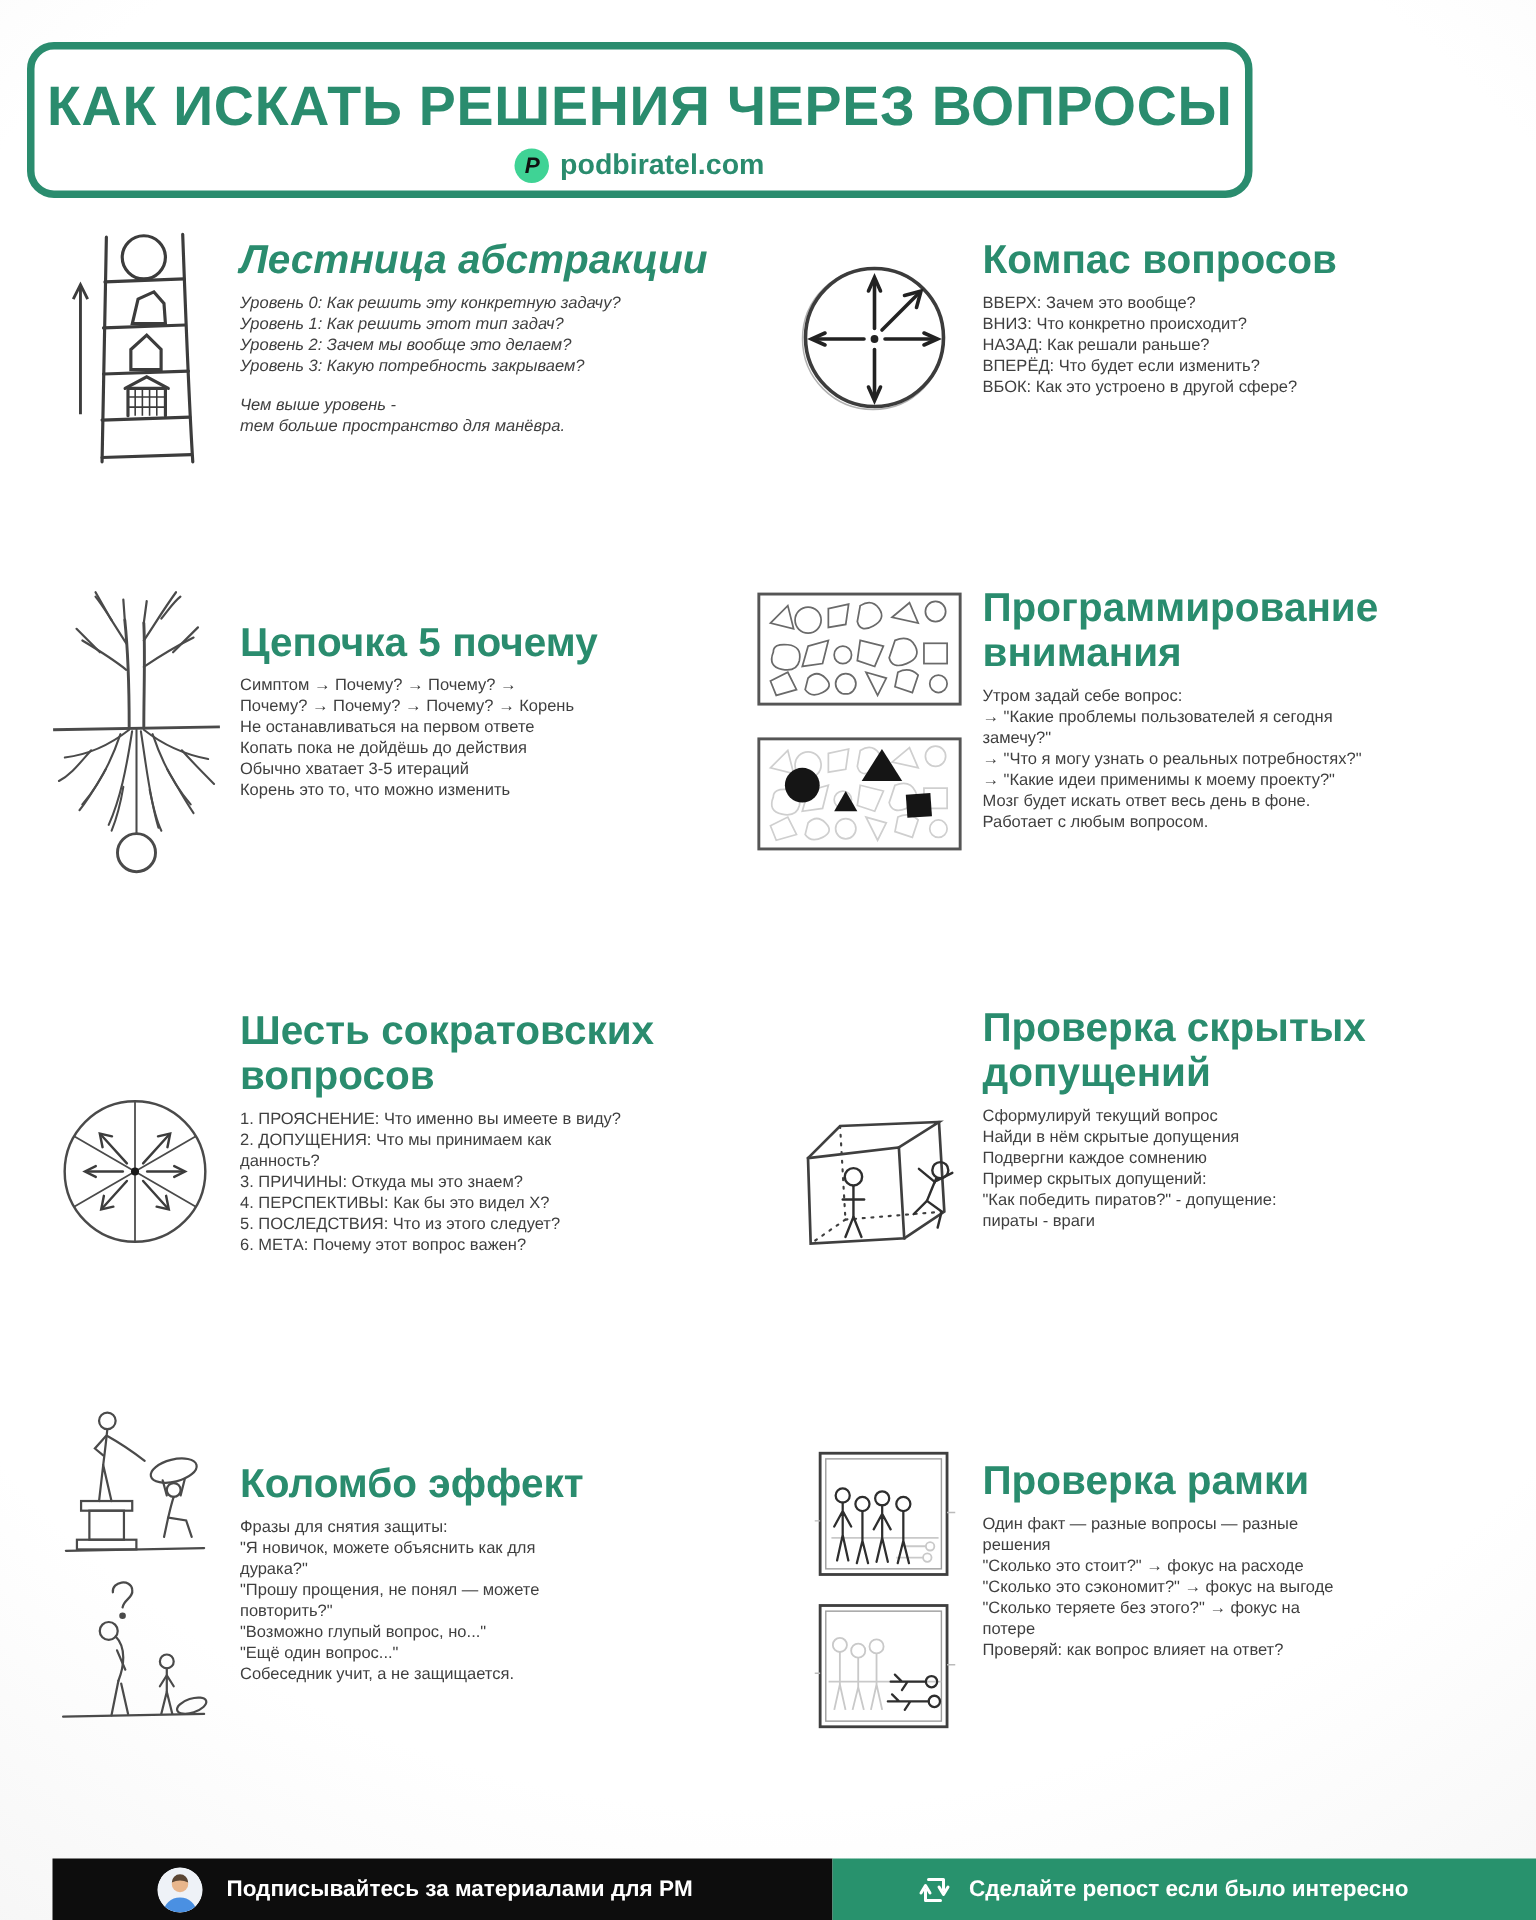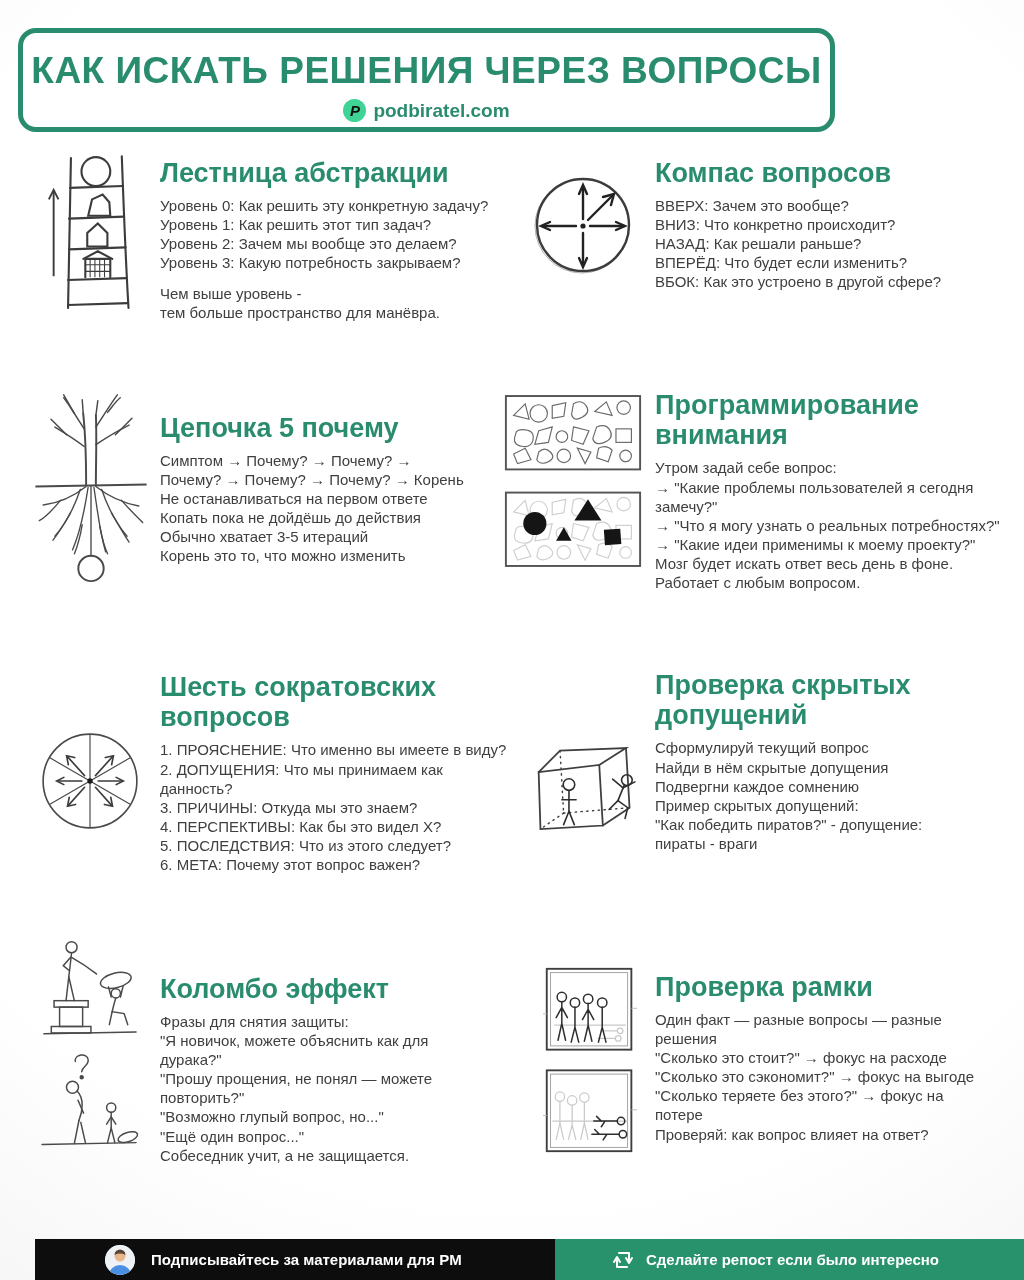--- a/index.html
+++ b/index.html
@@ -20,26 +20,26 @@
   .brand-logo{width:23px;height:23px;border-radius:50%;background:#3fd395;color:#101010;
               font-weight:800;font-style:italic;display:flex;align-items:center;justify-content:center;font-size:15px;}
   .brand-site{color:var(--accent);font-weight:700;font-size:19px;}
 
   
   .card{position:absolute;}
   .illus{position:absolute;}
   .illus svg{width:100%;height:100%;display:block;}
   .stext{position:absolute;}
   .stitle{margin:0 0 8px;color:var(--accent);font-weight:800;font-size:27px;line-height:1.12;}
-  .tline{font-size:15px;line-height:1.27;color:var(--ink);white-space:nowrap;}
+  .tline{font-size:11px;line-height:1.27;color:var(--ink);white-space:nowrap;}
   .tline.blank{height:12px;}
 
   #s1{left:40px;top:146px;width:495px;height:190px;}
   #s1 .illus{left:5px;top:4px;width:96px;height:166px;}
-  #s1 .stext{left:120px;top:12px;width:380px;}
+  #s1 .stext{left:120px;top:12px;width:380px;font-style:italic;}
 
   #s2{left:525px;top:152px;width:492px;height:145px;}
   #s2 .illus{left:5px;top:20px;width:106px;height:106px;}
   #s2 .stext{left:130px;top:6px;width:365px;}
 
   #s3{left:28px;top:380px;width:505px;height:212px;}
   #s3 .illus{left:2px;top:8px;width:122px;height:198px;}
   #s3 .stext{left:132px;top:33px;width:375px;}
 
   #s4{left:503px;top:386px;width:515px;height:200px;}

